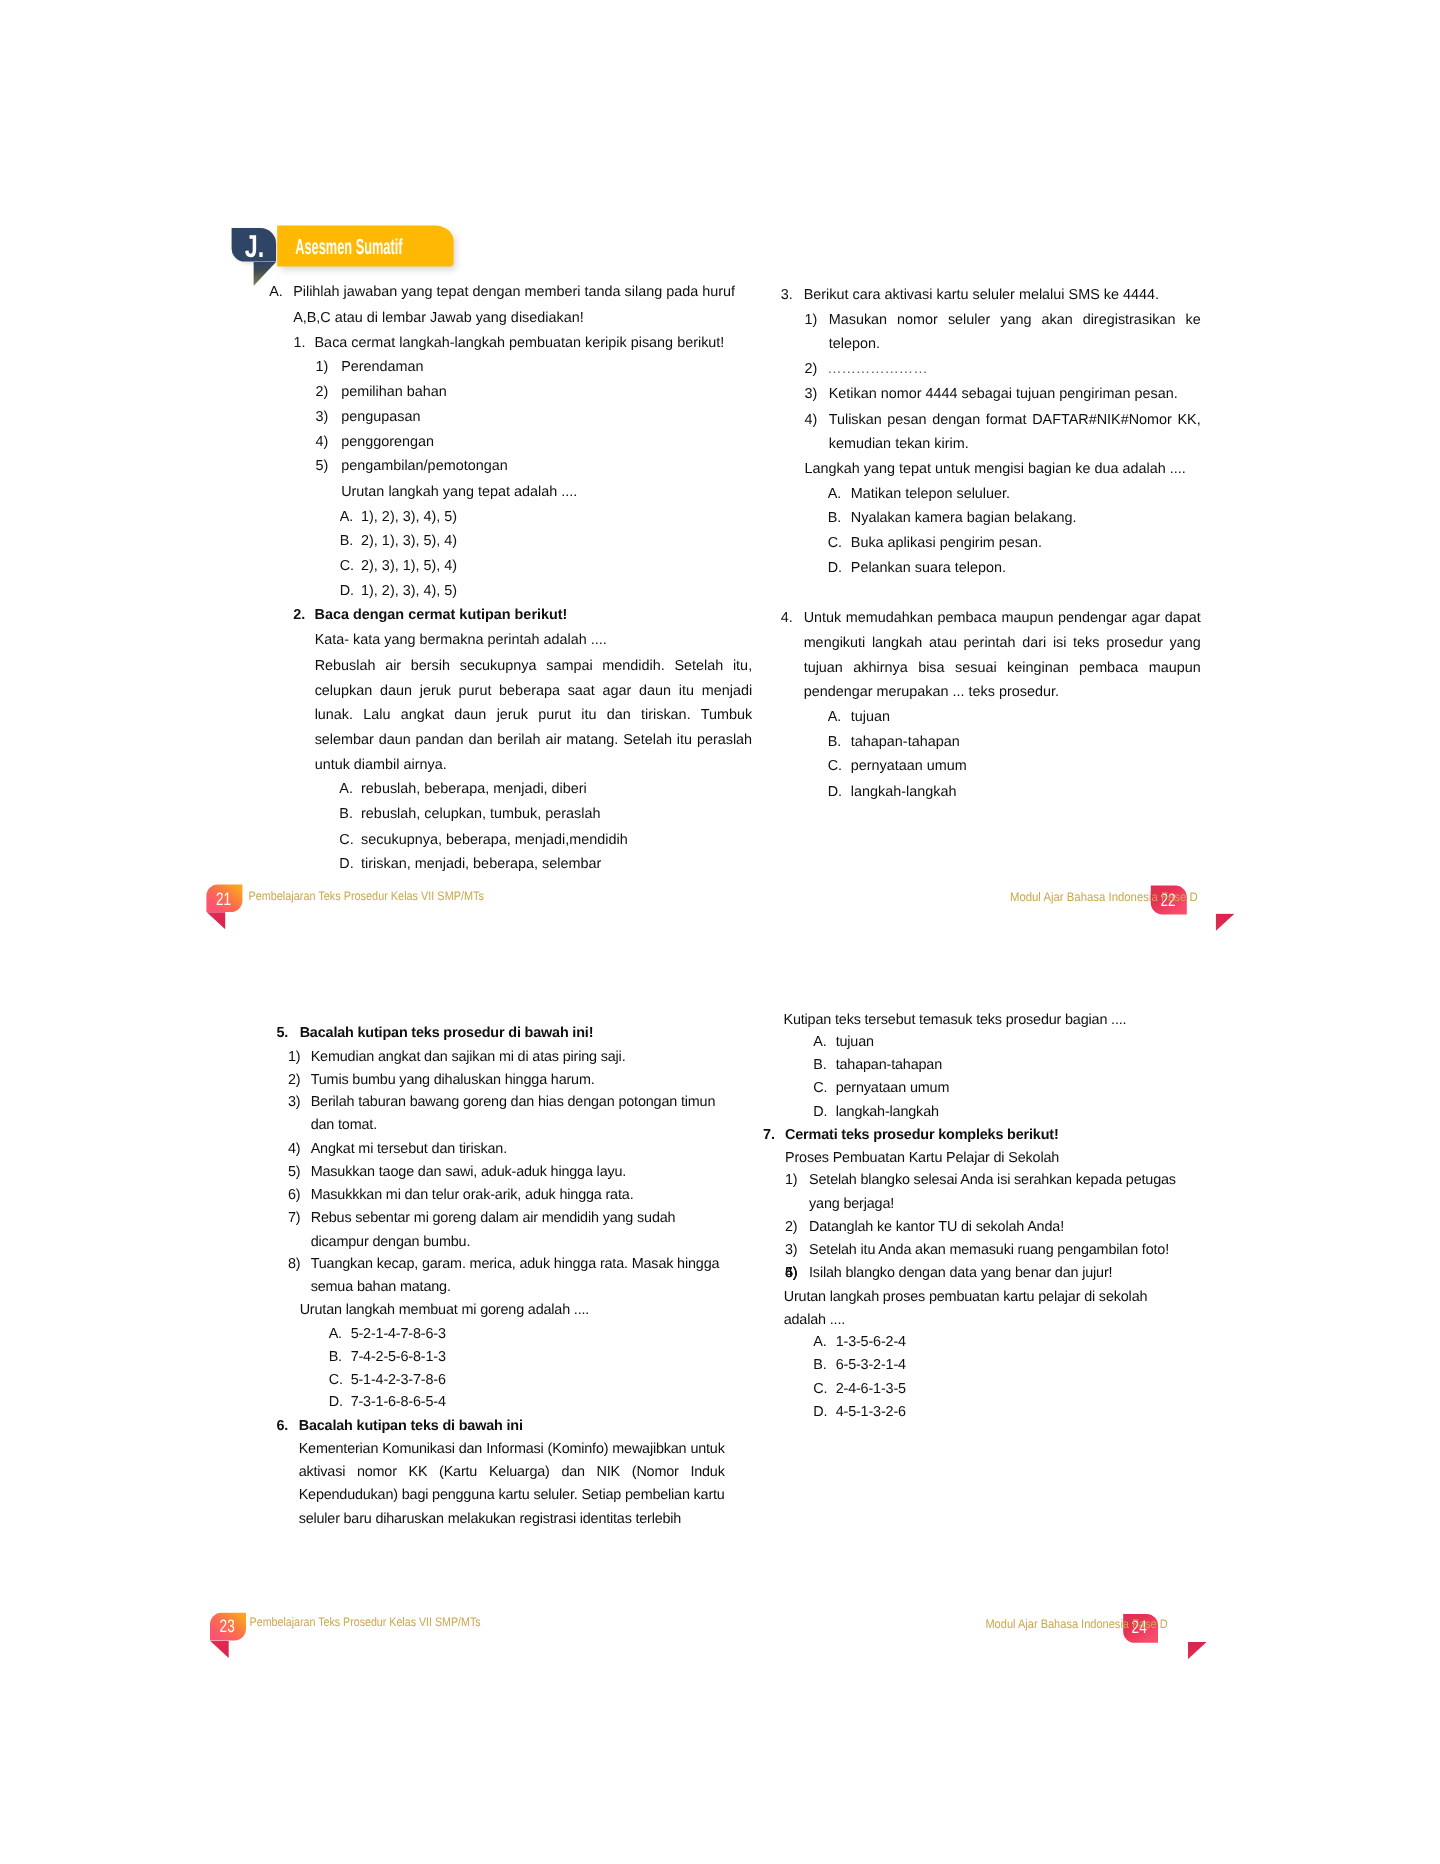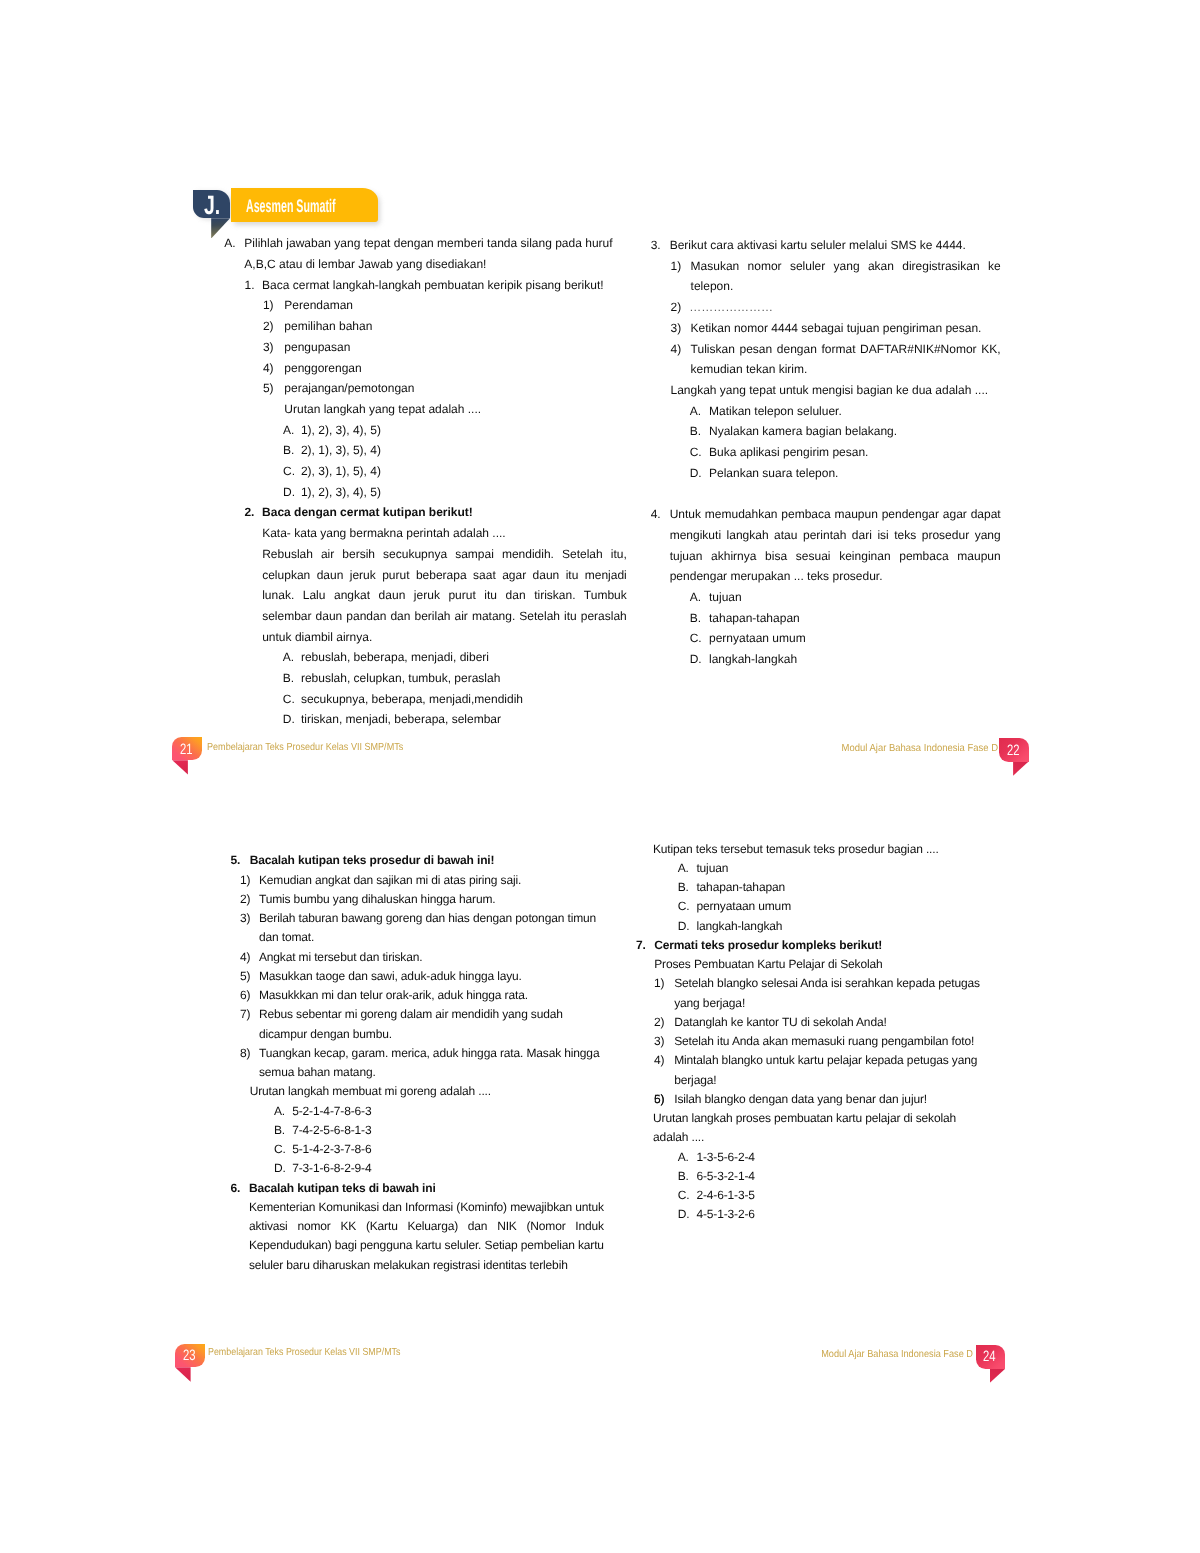--- a/index.html
+++ b/index.html
@@ -41,21 +41,21 @@
   .just{text-align:justify;}
   .b{font-weight:bold;}
   .dots{color:#5c5c5c;letter-spacing:-0.05px;margin-left:-1.3px;}
 
   
   .foot{position:absolute;height:24px;opacity:0.999;}
   .flbl{position:absolute;height:22px;line-height:22px;
         font-size:10.3px;color:#cba74c;white-space:nowrap;
         transform-origin:left center;}
   .flbl.r{transform-origin:right center;}
-  .badge{position:absolute;top:0;width:29.6px;height:31px;}
+  .badge{position:absolute;top:0;width:29.6px;height:31px;padding-left:40px;}
   .badge .sq{position:absolute;left:0;top:0;width:29.6px;height:23.8px;}
   .badge .num{position:absolute;left:7.6px;top:0;height:23.8px;line-height:26.1px;
               color:#fffdfd;font-size:15px;white-space:nowrap;
               transform:scaleX(0.755);transform-origin:left center;}
   .badge .tl{position:absolute;width:15.6px;height:14.4px;top:23.6px;}
   .bL .sq{background:linear-gradient(40deg,#fd5471 0%,#fd5570 20%,#fb6f4c 52%,#fd9a28 82%,#fdab14 100%);
           border-radius:9.5px 0 9.5px 0;}
   .bL .tl{left:0;background:linear-gradient(165deg,#e52a55 0%,#d6244b 100%);
           clip-path:polygon(0 0,100% 0,100% 100%);}
   .bR .sq{background:linear-gradient(138deg,#e02c4e 0%,#e63255 35%,#f84a6b 80%,#fa5070 100%);
@@ -101,21 +101,21 @@
     <div class="row" style="padding-left:60px;width:340px">
       <span class="mk" style="left:38.6px">3)</span>
       <span class="tx">pengupasan</span>
     </div>
     <div class="row" style="padding-left:60px;width:340px">
       <span class="mk" style="left:38.6px">4)</span>
       <span class="tx">penggorengan</span>
     </div>
     <div class="row" style="padding-left:60px;width:340px">
       <span class="mk" style="left:38.6px">5)</span>
-      <span class="tx">perajangan/pemotongan</span>
+      <span class="tx">pengambilan/pemotongan</span>
     </div>
     <div class="row" style="padding-left:60px;width:340px">
       <span class="tx">Urutan langkah yang tepat adalah ....</span>
     </div>
 
     <div class="row" style="padding-left:76.6px;width:322px">
       <span class="mk" style="left:58.8px">A.</span>
       <span class="tx">1), 2), 3), 4), 5)</span>
     </div>
     <div class="row" style="padding-left:76.6px;width:322px">
@@ -291,21 +291,21 @@
     <div class="row" style="padding-left:61.8px;width:300px">
       <span class="mk" style="left:43.5px">B.</span>
       <span class="tx">7-4-2-5-6-8-1-3</span>
     </div>
     <div class="row" style="padding-left:61.8px;width:300px">
       <span class="mk" style="left:43.5px">C.</span>
       <span class="tx">5-1-4-2-3-7-8-6</span>
     </div>
     <div class="row" style="padding-left:61.8px;width:300px">
       <span class="mk" style="left:43.5px">D.</span>
-      <span class="tx">7-3-1-6-8-2-9-4</span>
+      <span class="tx">7-3-1-6-8-6-5-4</span>
     </div>
 
     <div class="row" style="padding-left:18.5px;width:355px">
       <span class="mk b" style="left:0">6.</span>
       <span class="tx b">Bacalah kutipan teks di bawah ini</span>
     </div>
     <div class="row" style="padding-left:18.5px;width:355px">
       <span class="tx just" style="letter-spacing:-0.16px">Kementerian Komunikasi dan Informasi (Kominfo) mewajibkan untuk aktivasi nomor KK (Kartu Keluarga) dan NIK (Nomor Induk Kependudukan) bagi pengguna kartu seluler. Setiap pembelian kartu seluler baru diharuskan melakukan registrasi identitas terlebih</span>
     </div>
   </div>
@@ -346,21 +346,20 @@
     <div class="row" style="padding-left:38.3px;width:316px">
       <span class="mk" style="left:18.2px">2)</span>
       <span class="tx">Datanglah ke kantor TU di sekolah Anda!</span>
     </div>
     <div class="row" style="padding-left:38.3px;width:316px">
       <span class="mk" style="left:18.2px">3)</span>
       <span class="tx">Setelah itu Anda akan memasuki ruang pengambilan foto!</span>
     </div>
     <div class="row" style="padding-left:38.3px;width:316px">
       <span class="mk" style="left:18.2px">4)</span>
-      <span class="tx">Mintalah blangko untuk kartu pelajar kepada petugas yang berjaga!</span>
     </div>
     <div class="row" style="padding-left:38.3px;width:316px">
       <span class="mk" style="left:18.2px">5)</span>
     </div>
     <div class="row" style="padding-left:38.3px;width:316px">
       <span class="mk" style="left:18.2px">6)</span>
       <span class="tx">Isilah blangko dengan data yang benar dan jujur!</span>
     </div>
     <div class="row" style="padding-left:17.2px;width:338px">
       <span class="tx">Urutan langkah proses pembuatan kartu pelajar di sekolah adalah ....</span>

